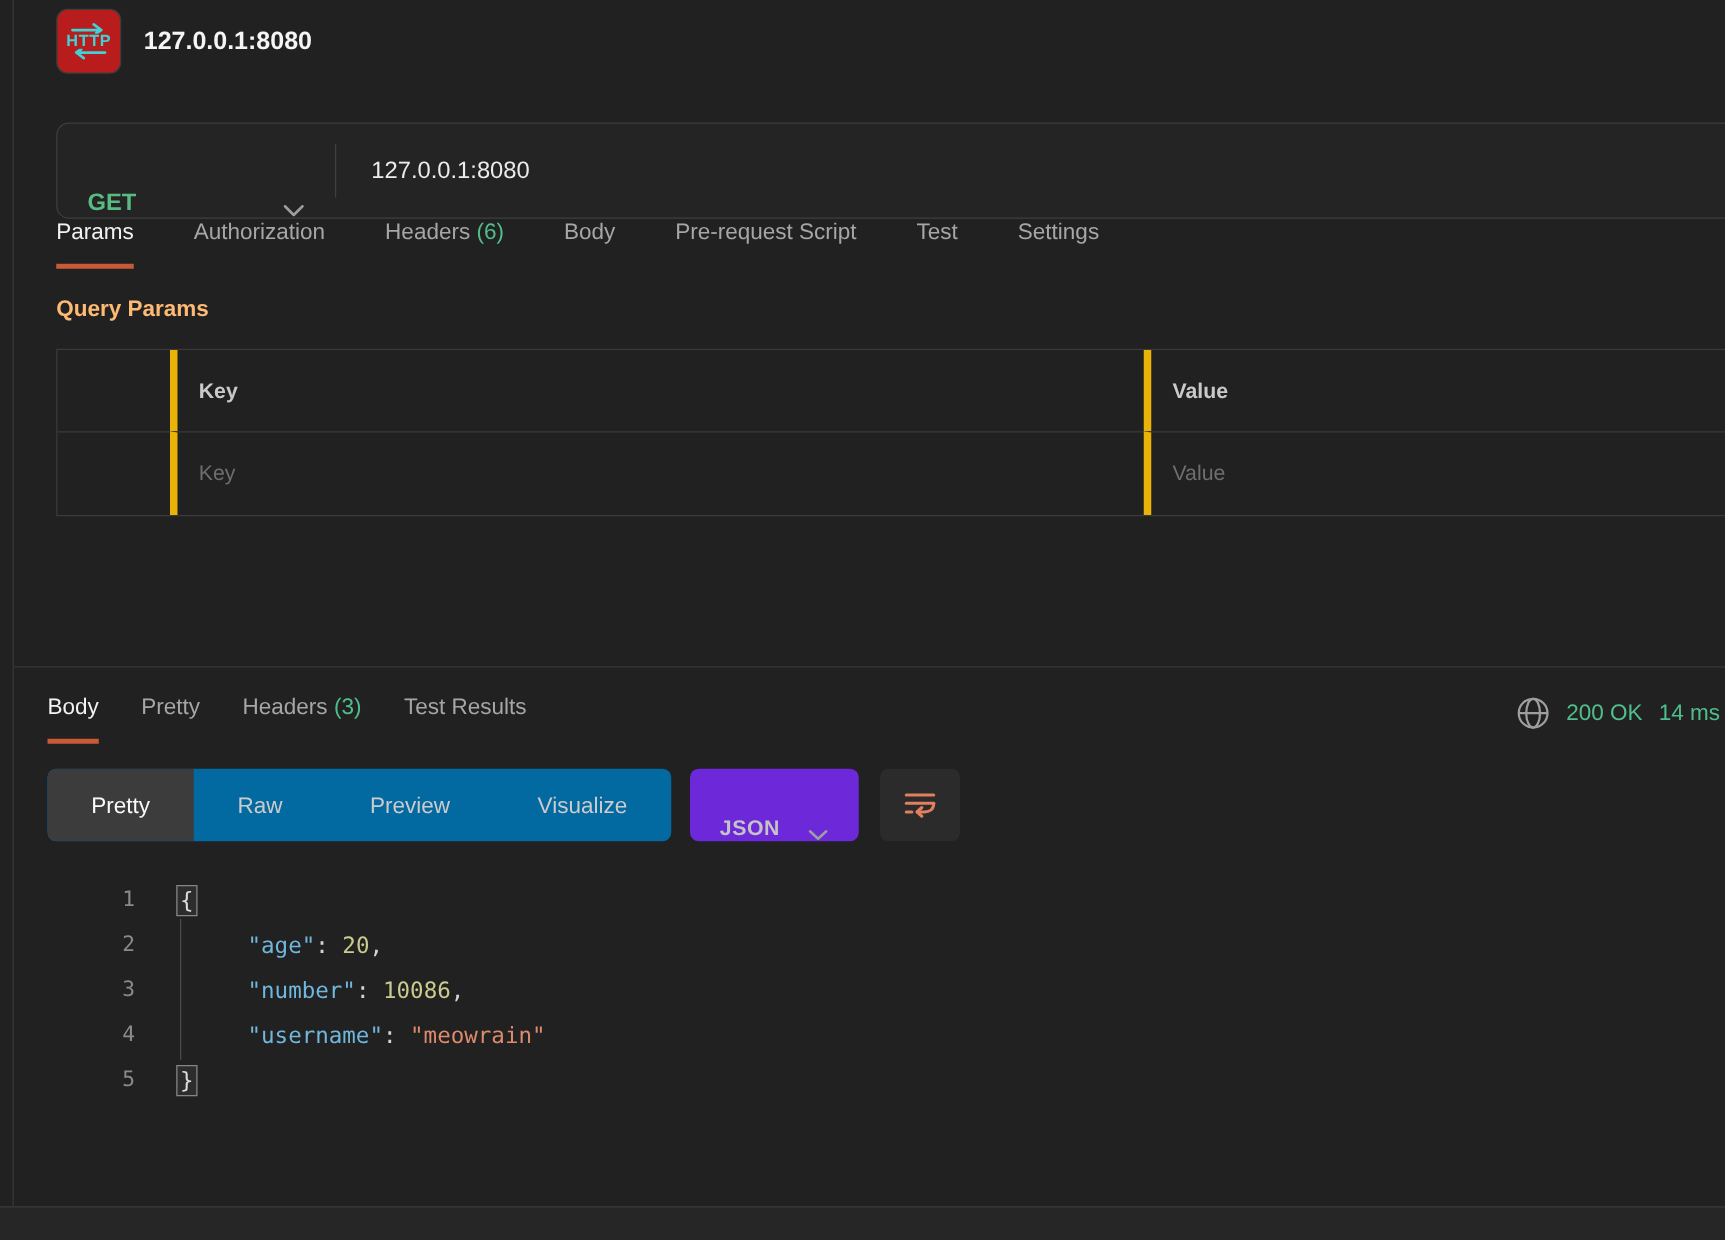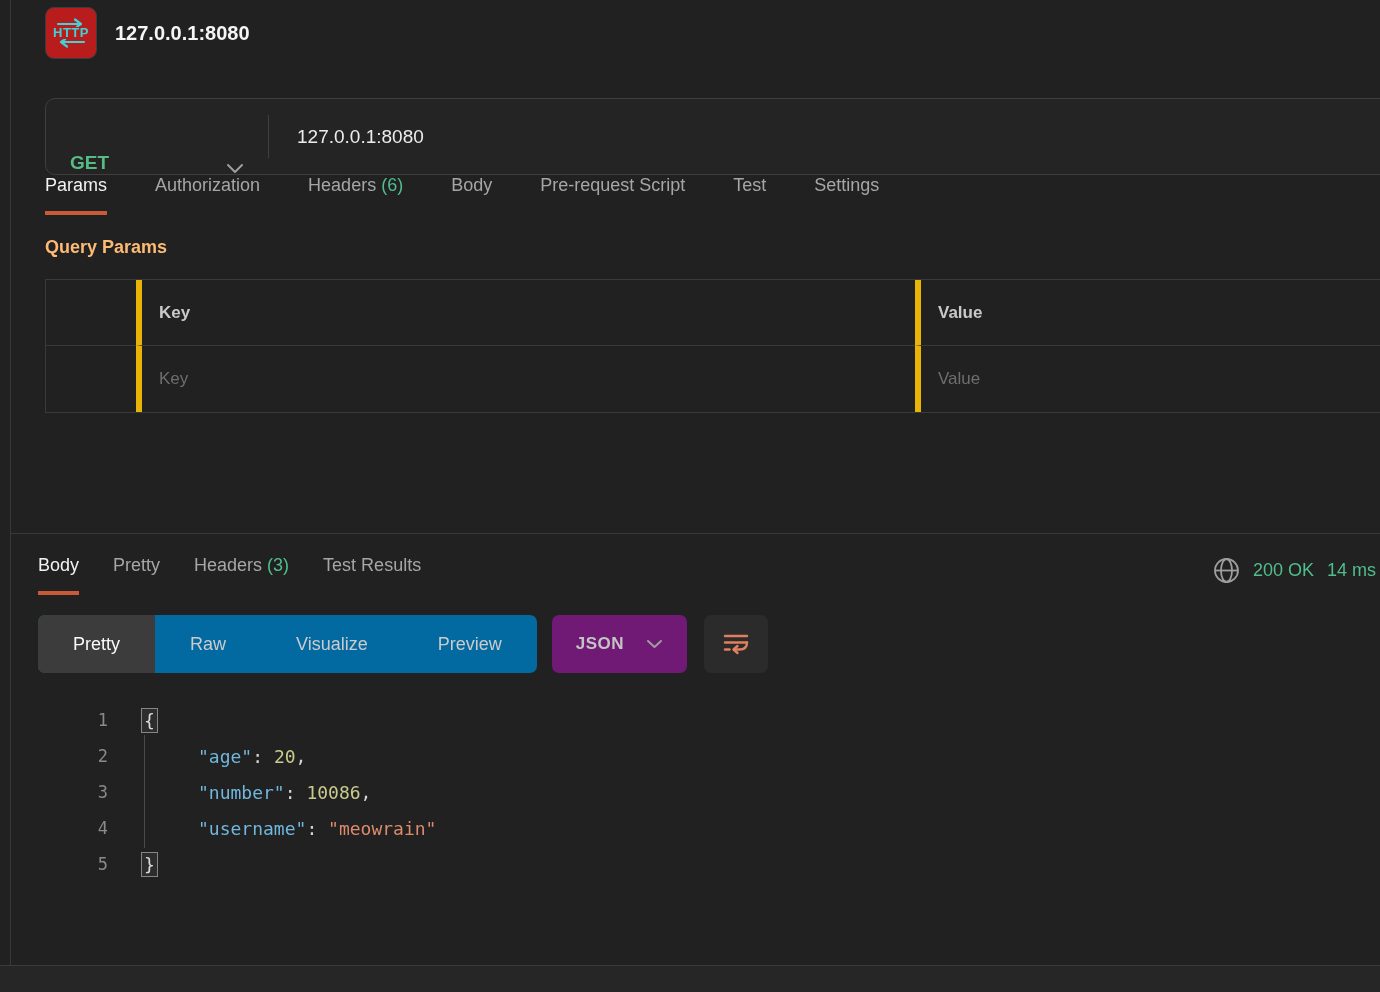--- a/index.html
+++ b/index.html
@@ -59,22 +59,22 @@
   .resp-tabs { display:flex; gap:34px; font-size:18px; color:#a6a6a6; }
   .resp-meta { margin-left:auto; display:flex; align-items:center; gap:13px;
                padding-right:4px; font-size:18px; margin-top:2px; }
   .status-ok, .resp-time { color:#50be8c; white-space:nowrap; }
   .globe { display:block; }
 
   .view-row { display:flex; align-items:center; margin-top:20px; margin-left:-34px; padding-left:27px; }
   .seg-group { display:flex; background:#0369a1; border-radius:7px; overflow:hidden; height:58px; }
   .seg { padding:0 35px; display:flex; align-items:center; font-size:18px; color:#cbcbcb; cursor:pointer; }
   .seg.active { background:#3c3c3c; color:#fafafa; }
-  .json-dd { margin-left:15px; height:58px; background:#701a75; border-radius:7px;
-             display:flex; align-items:center; gap:22px; padding:0 24px; cursor:pointer; }
+  .json-dd { margin-left:15px; height:58px; background:#6d28d9; border-radius:7px;
+             display:flex; align-items:flex-end; gap:22px; padding:0 24px; cursor:pointer; }
   .json-dd .lbl { font-size:17px; font-weight:700; color:#c4c4c4; letter-spacing:0.5px; }
   .wrap-btn { margin-left:17px; width:64px; height:58px; background:#2b2b2b; border-radius:7px;
               display:flex; align-items:center; justify-content:center; cursor:pointer; }
 
   
   .code { position:relative; margin-top:29px; margin-left:-34px; padding-left:27px;
           font-family:"DejaVu Sans Mono", monospace; font-size:18px; }
   .code-line { display:flex; height:36px; align-items:center; white-space:pre; }
   .gutter { width:70px; text-align:right; color:#8a8a8a; font-size:17px; flex:0 0 70px;
             user-select:none; }
@@ -162,22 +162,22 @@
         </svg>
         <span class="status-ok">200 OK</span>
         <span class="resp-time">14 ms</span>
       </div>
     </div>
 
     <div class="view-row">
       <div class="seg-group">
         <div class="seg active">Pretty</div>
         <div class="seg">Raw</div>
+        <div class="seg">Preview</div>
         <div class="seg">Visualize</div>
-        <div class="seg">Preview</div>
       </div>
       <div class="json-dd">
         <span class="lbl">JSON</span>
         <svg width="17" height="10" viewBox="0 0 17 10">
           <polyline points="2,2 8.5,8 15,2" stroke="#9e9e9e" stroke-width="2" fill="none" stroke-linecap="round" stroke-linejoin="round"></polyline>
         </svg>
       </div>
       <div class="wrap-btn">
         <svg width="28" height="24" viewBox="0 0 28 24">
           <path d="M3 4 H25" stroke="#e0805f" stroke-width="2.4" stroke-linecap="round"></path>

